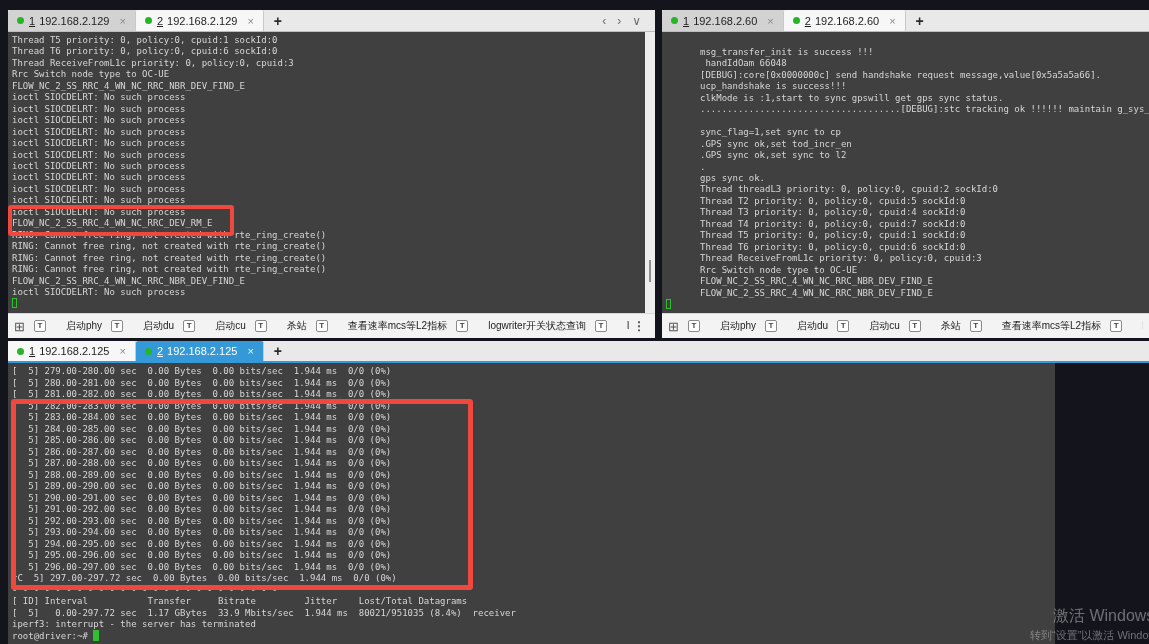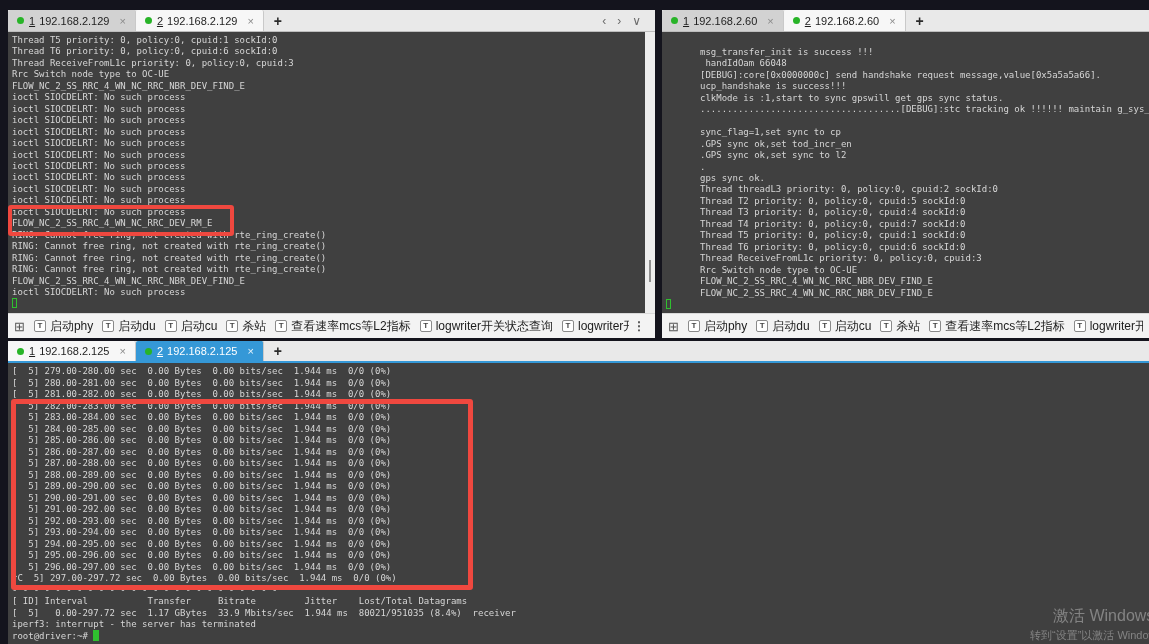--- a/index.html
+++ b/index.html
@@ -68,21 +68,21 @@
   }
   .gridicon { color:#555; font-size:13px; margin-right:9px; flex:none; }
   .tb-items { display:flex; align-items:center; gap:9px; overflow:hidden; flex:1; }
   .tbtn { display:flex; align-items:center; white-space:nowrap; flex:none; cursor:default; }
   .cmdicon {
     display:inline-block; width:12px; height:12px;
     border:1px solid #8a8a8a; border-radius:2px; background:#fff;
     font-size:8px; font-weight:bold; line-height:10px; text-align:center; color:#444;
     margin-right:4px; flex:none;
   }
-  .tbl { font-size:12px; color:#1c1c1c; }
+  .tbl { font-size:10px; color:#1c1c1c;margin-left:16px; }
   .overflow { margin-left:auto; padding:0 4px; color:#444; font-size:12px; font-weight:bold; }
 
   
   .redbox { border:4px solid #ef483f; border-radius:3px; z-index:10; }
   .redbox-thick { border-width:5px; }
 
   
   .wm { color:rgba(185,185,185,0.55); white-space:nowrap; z-index:8; }
   .wm1 { font-size:16px; }
   .wm2 { font-size:11px; }
@@ -263,21 +263,21 @@
     <span class="tclose">×</span>
   </div>
   <div class="tab sel-blue">
     <span class="dot"></span>
     <span class="tnum">2</span>
     <span class="tlabel">192.168.2.125</span>
     <span class="tclose">×</span>
   </div>
   <div class="newtab">+</div>
 </div>
-<pre class="abs term term-b" style="left:8px; top:363px; width:1141px; height:281px;">[  5] 279.00-280.00 sec  0.00 Bytes  0.00 bits/sec  1.944 ms  0/0 (0%)
+<pre class="abs term term-b" style="left:8px; top:363px; width:1047px; height:281px;">[  5] 279.00-280.00 sec  0.00 Bytes  0.00 bits/sec  1.944 ms  0/0 (0%)
 [  5] 280.00-281.00 sec  0.00 Bytes  0.00 bits/sec  1.944 ms  0/0 (0%)
 [  5] 281.00-282.00 sec  0.00 Bytes  0.00 bits/sec  1.944 ms  0/0 (0%)
 [  5] 282.00-283.00 sec  0.00 Bytes  0.00 bits/sec  1.944 ms  0/0 (0%)
 [  5] 283.00-284.00 sec  0.00 Bytes  0.00 bits/sec  1.944 ms  0/0 (0%)
 [  5] 284.00-285.00 sec  0.00 Bytes  0.00 bits/sec  1.944 ms  0/0 (0%)
 [  5] 285.00-286.00 sec  0.00 Bytes  0.00 bits/sec  1.944 ms  0/0 (0%)
 [  5] 286.00-287.00 sec  0.00 Bytes  0.00 bits/sec  1.944 ms  0/0 (0%)
 [  5] 287.00-288.00 sec  0.00 Bytes  0.00 bits/sec  1.944 ms  0/0 (0%)
 [  5] 288.00-289.00 sec  0.00 Bytes  0.00 bits/sec  1.944 ms  0/0 (0%)
 [  5] 289.00-290.00 sec  0.00 Bytes  0.00 bits/sec  1.944 ms  0/0 (0%)

